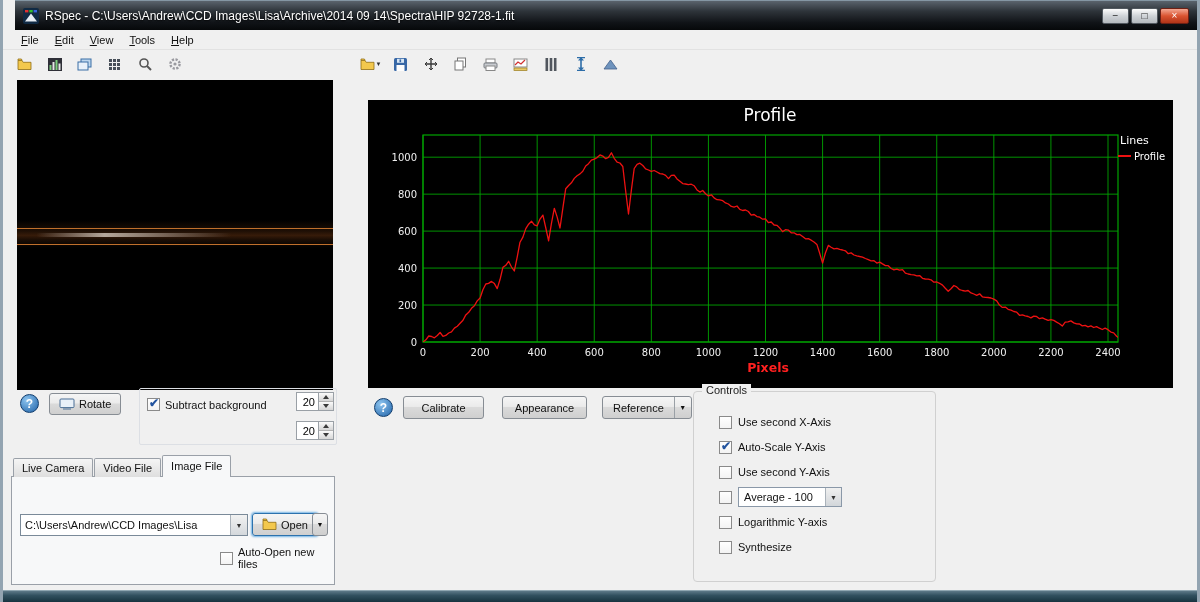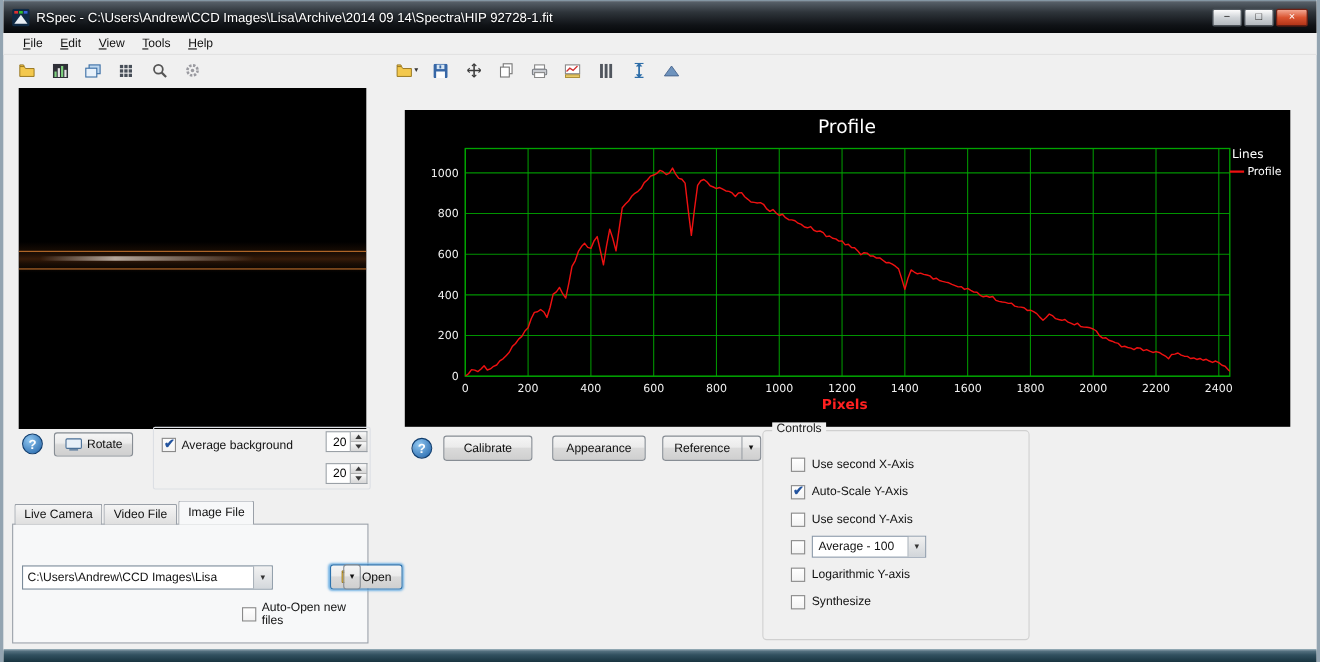--- a/index.html
+++ b/index.html
@@ -3,21 +3,21 @@
 <meta charset="utf-8">
 <style>
   html,body{margin:0;padding:0;background:#888;}
   *{box-sizing:border-box;}
   .window{
     position:relative;width:1200px;height:602px;overflow:hidden;
     font-family:"Liberation Sans",sans-serif;font-size:11px;color:#111;
     background:#f0f0f0;border-left:3px solid #93a4b1;border-right:3px solid #93a4b1;
   }
   
-  .titlebar{position:absolute;left:0;top:0;right:0;height:30px;
+  .titlebar{position:absolute;left:12px;top:0;right:0;height:30px;
     background:linear-gradient(180deg,#5a636c 0%,#2e343a 35%,#101317 75%,#06080a 100%);
     border-top:1px solid #8496a3;display:flex;align-items:center;padding:0 8px;}
   .app-icon{width:16px;height:16px;display:inline-flex;flex:none;}
   .title-text{color:#fff;font-size:12px;margin-left:6px;text-shadow:0 1px 2px #000;
     white-space:nowrap;overflow:hidden;flex:1;}
   .win-btns{display:flex;gap:2px;}
   .wb{width:27px;height:16px;border:1px solid #51585f;border-radius:2px;
     background:linear-gradient(#fdfdfd,#cfd3d7 50%,#b4b9be);display:flex;align-items:center;
     justify-content:center;font-size:10px;color:#222;cursor:default;}
   .wb.close{width:29px;background:linear-gradient(#f3a893,#da5330 50%,#b03418);color:#fff;border-color:#6e2014;}
@@ -284,21 +284,21 @@
           <rect x="1" y="1" width="14" height="8.6" rx="1" fill="#e8f0f8" stroke="#4a6f96"></rect>
           <path d="M4 11h8" stroke="#4a6f96"></path>
         </svg>
       </span>
     <span>Rotate</span>
   </button>
 
   <div class="light-box" style="left:136px;top:388px;width:198px;height:57px;"></div>
   <label class="cb-row" style="left:144px;top:398px;">
     <span class="cb checked"></span>
-    <span>Average background</span>
+    <span>Subtract background</span>
   </label>
 
   <div class="spin" style="left:293px;top:392px;">
     <input class="val" readonly="" value="20" style="">
     <div class="btns">
       <div class="sbtn">
           <span class="tri-u"></span>
         </div>
       <div class="sbtn">
           <span class="tri-d"></span>
@@ -320,21 +320,21 @@
   <div class="tabstrip">
       <span class="tab">Live Camera</span>
       <span class="tab">Video File</span>
       <span class="tab active">Image File</span>
     </div>
   <div class="tab-panel">
     <div class="combo" style="left:8px;top:37px;width:228px;">
       <span class="txt">C:\Users\Andrew\CCD Images\Lisa</span>
       <span class="arrow-box">▼</span>
     </div>
-    <button class="btn default" style="position:absolute;left:240px;top:36px;height:23px;margin-left:48px;">
+    <button class="btn default" style="position:absolute;left:240px;top:36px;height:23px;">
       <span class="ticon">
           <svg width="15" height="13" viewBox="0 0 15 13">
             <path d="M1 2.5V1h3.4l.8 1.5" fill="#f3c84d" stroke="#8f6d14" stroke-width="0.8"></path>
             <path d="M1 2.5h4l1.2 1.8H14v7.2H1z" fill="#f3c84d" stroke="#8f6d14" stroke-width="0.8"></path>
           </svg>
         </span>
       <span>Open</span>
     </button>
     <button class="btn" style="position:absolute;left:300px;top:36px;height:23px;width:16px;padding:0;font-size:7px;">
         <span>▼</span>

